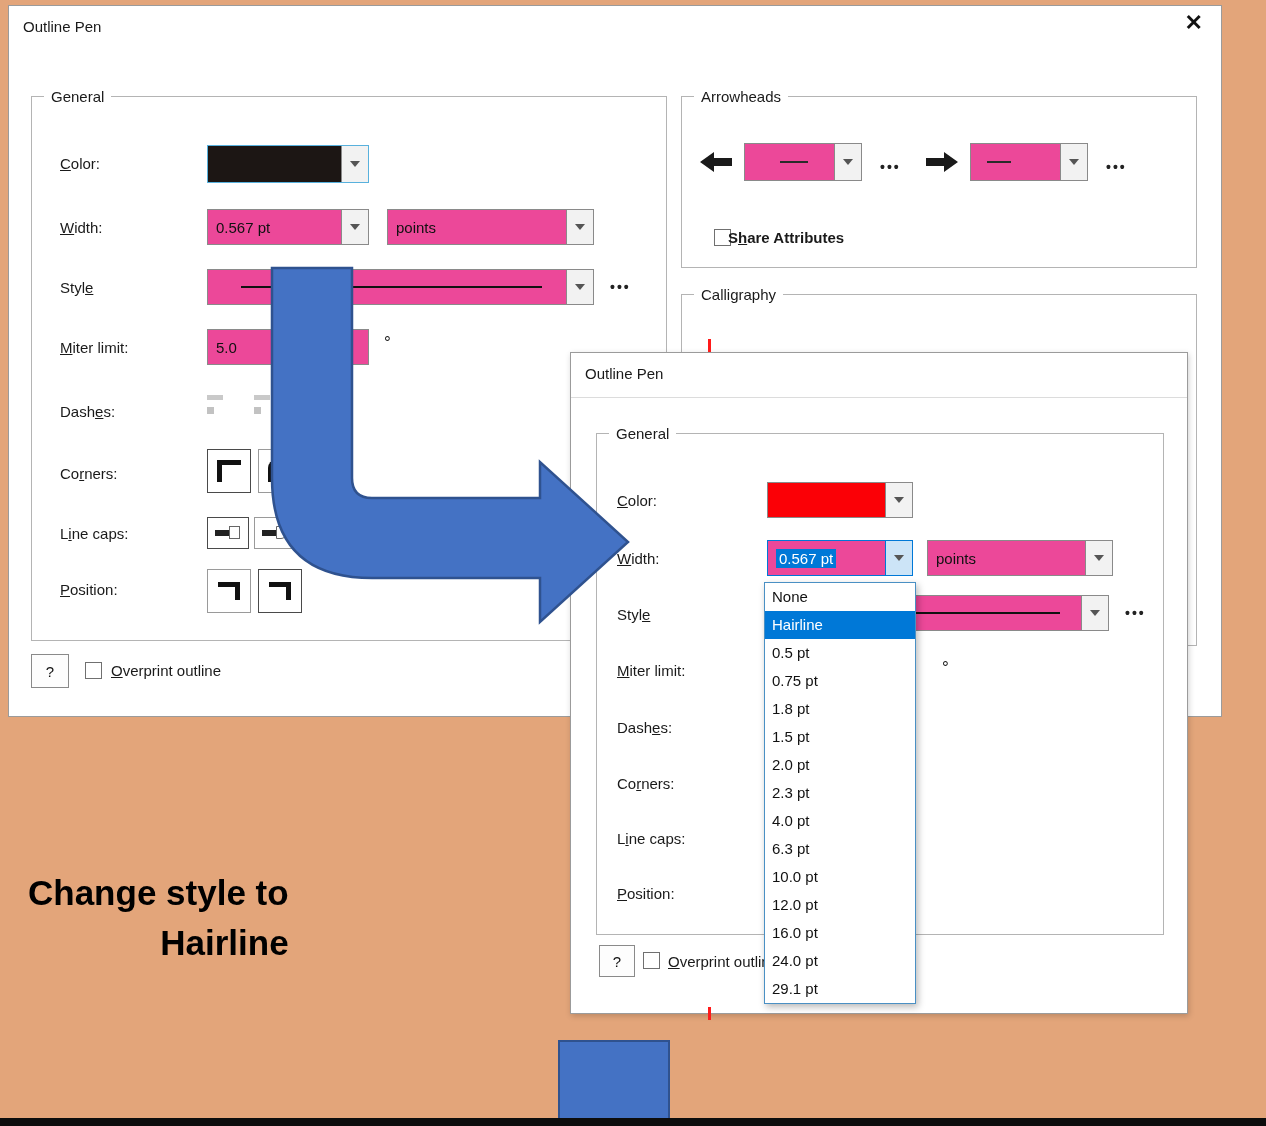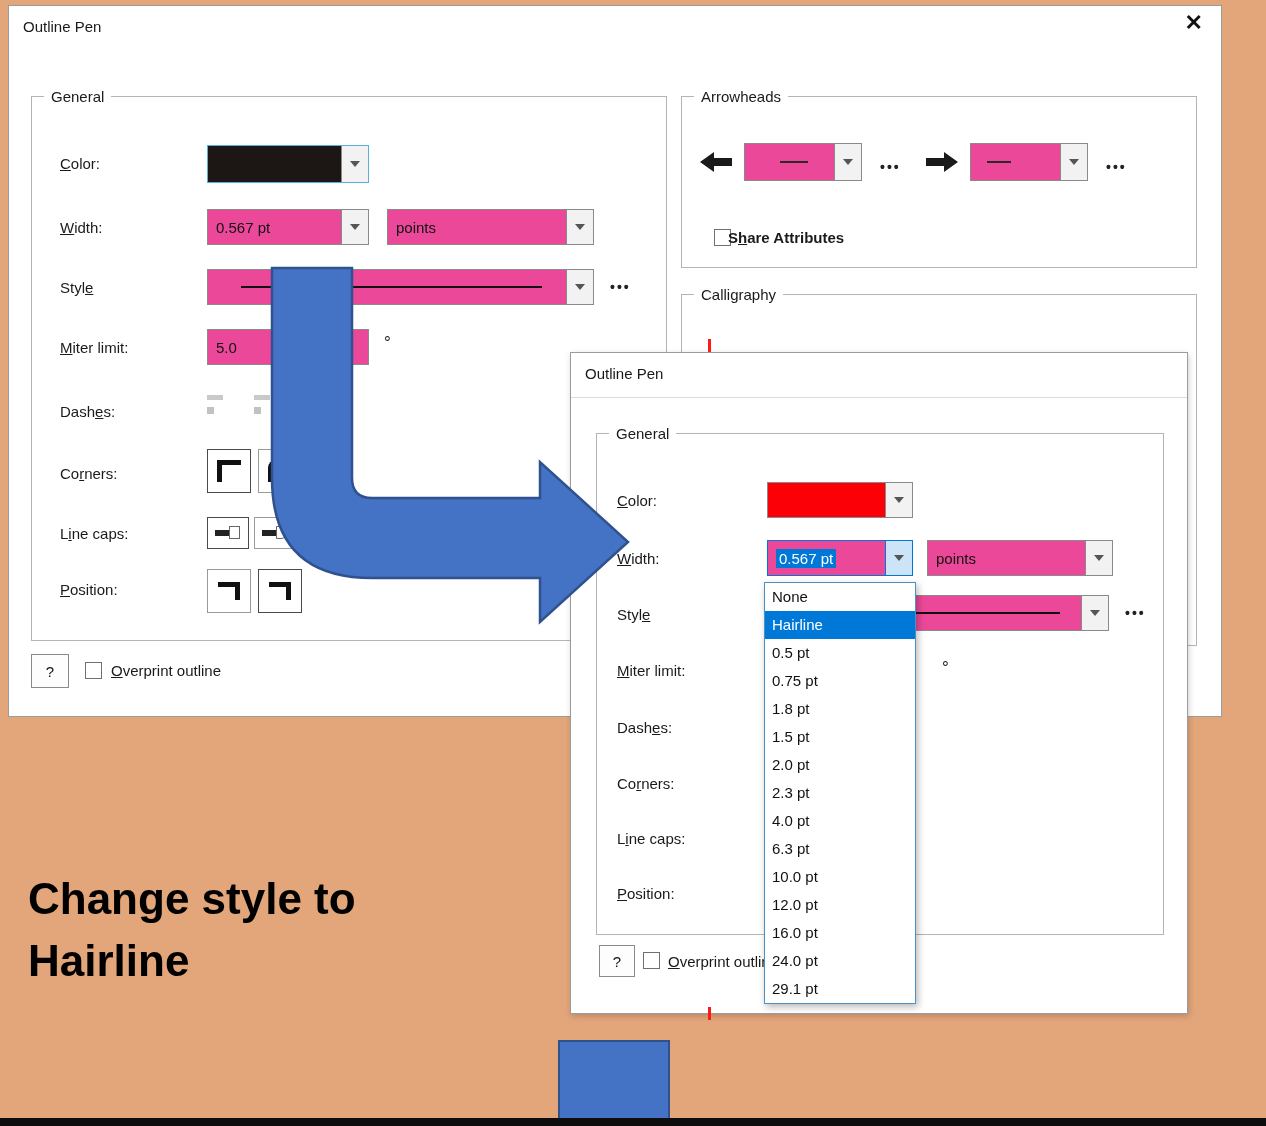--- a/index.html
+++ b/index.html
@@ -51,21 +51,21 @@
 
   #width-dropdown-list { position:absolute; left:193px; top:229px; width:152px; z-index:6; background:#fff; border:1px solid #4a90c4; box-shadow:2px 3px 7px rgba(0,0,0,.28); }
   .dd-item { height:28px; line-height:28px; padding-left:7px; font-size:15px; color:#111; cursor:pointer; white-space:nowrap; }
   .dd-item.selected { background:#0078d7; color:#fff; }
 
   #arrow-overlay { position:absolute; left:0; top:0; width:1266px; height:1126px; z-index:30; pointer-events:none; }
   #callout-rect { position:absolute; left:558px; top:1040px; width:112px; height:80px; background:#4472c4; border:2px solid #2f528f; z-index:8; }
   #bottom-bar { position:absolute; left:0; bottom:0; width:100%; height:8px; background:#0d0d0d; z-index:9; }
   .red-tick { position:absolute; width:3px; height:13px; background:#ff1a1a; z-index:40; }
 
-  #annotation { position:absolute; left:28px; top:868px; font-size:44px; font-weight:bold; color:#000; line-height:1.42; z-index:8; }
+  #annotation { position:absolute; left:28px; top:868px; font-size:35px; font-weight:bold; color:#000; line-height:1.42; z-index:8;text-align:right; }
 
   .arrow-glyph { position:absolute; }
 </style>
 </head>
 <body>
 
 <div id="page">
 
   <div class="dialog" id="back-dialog">
     <div class="dlg-title">Outline Pen</div>

